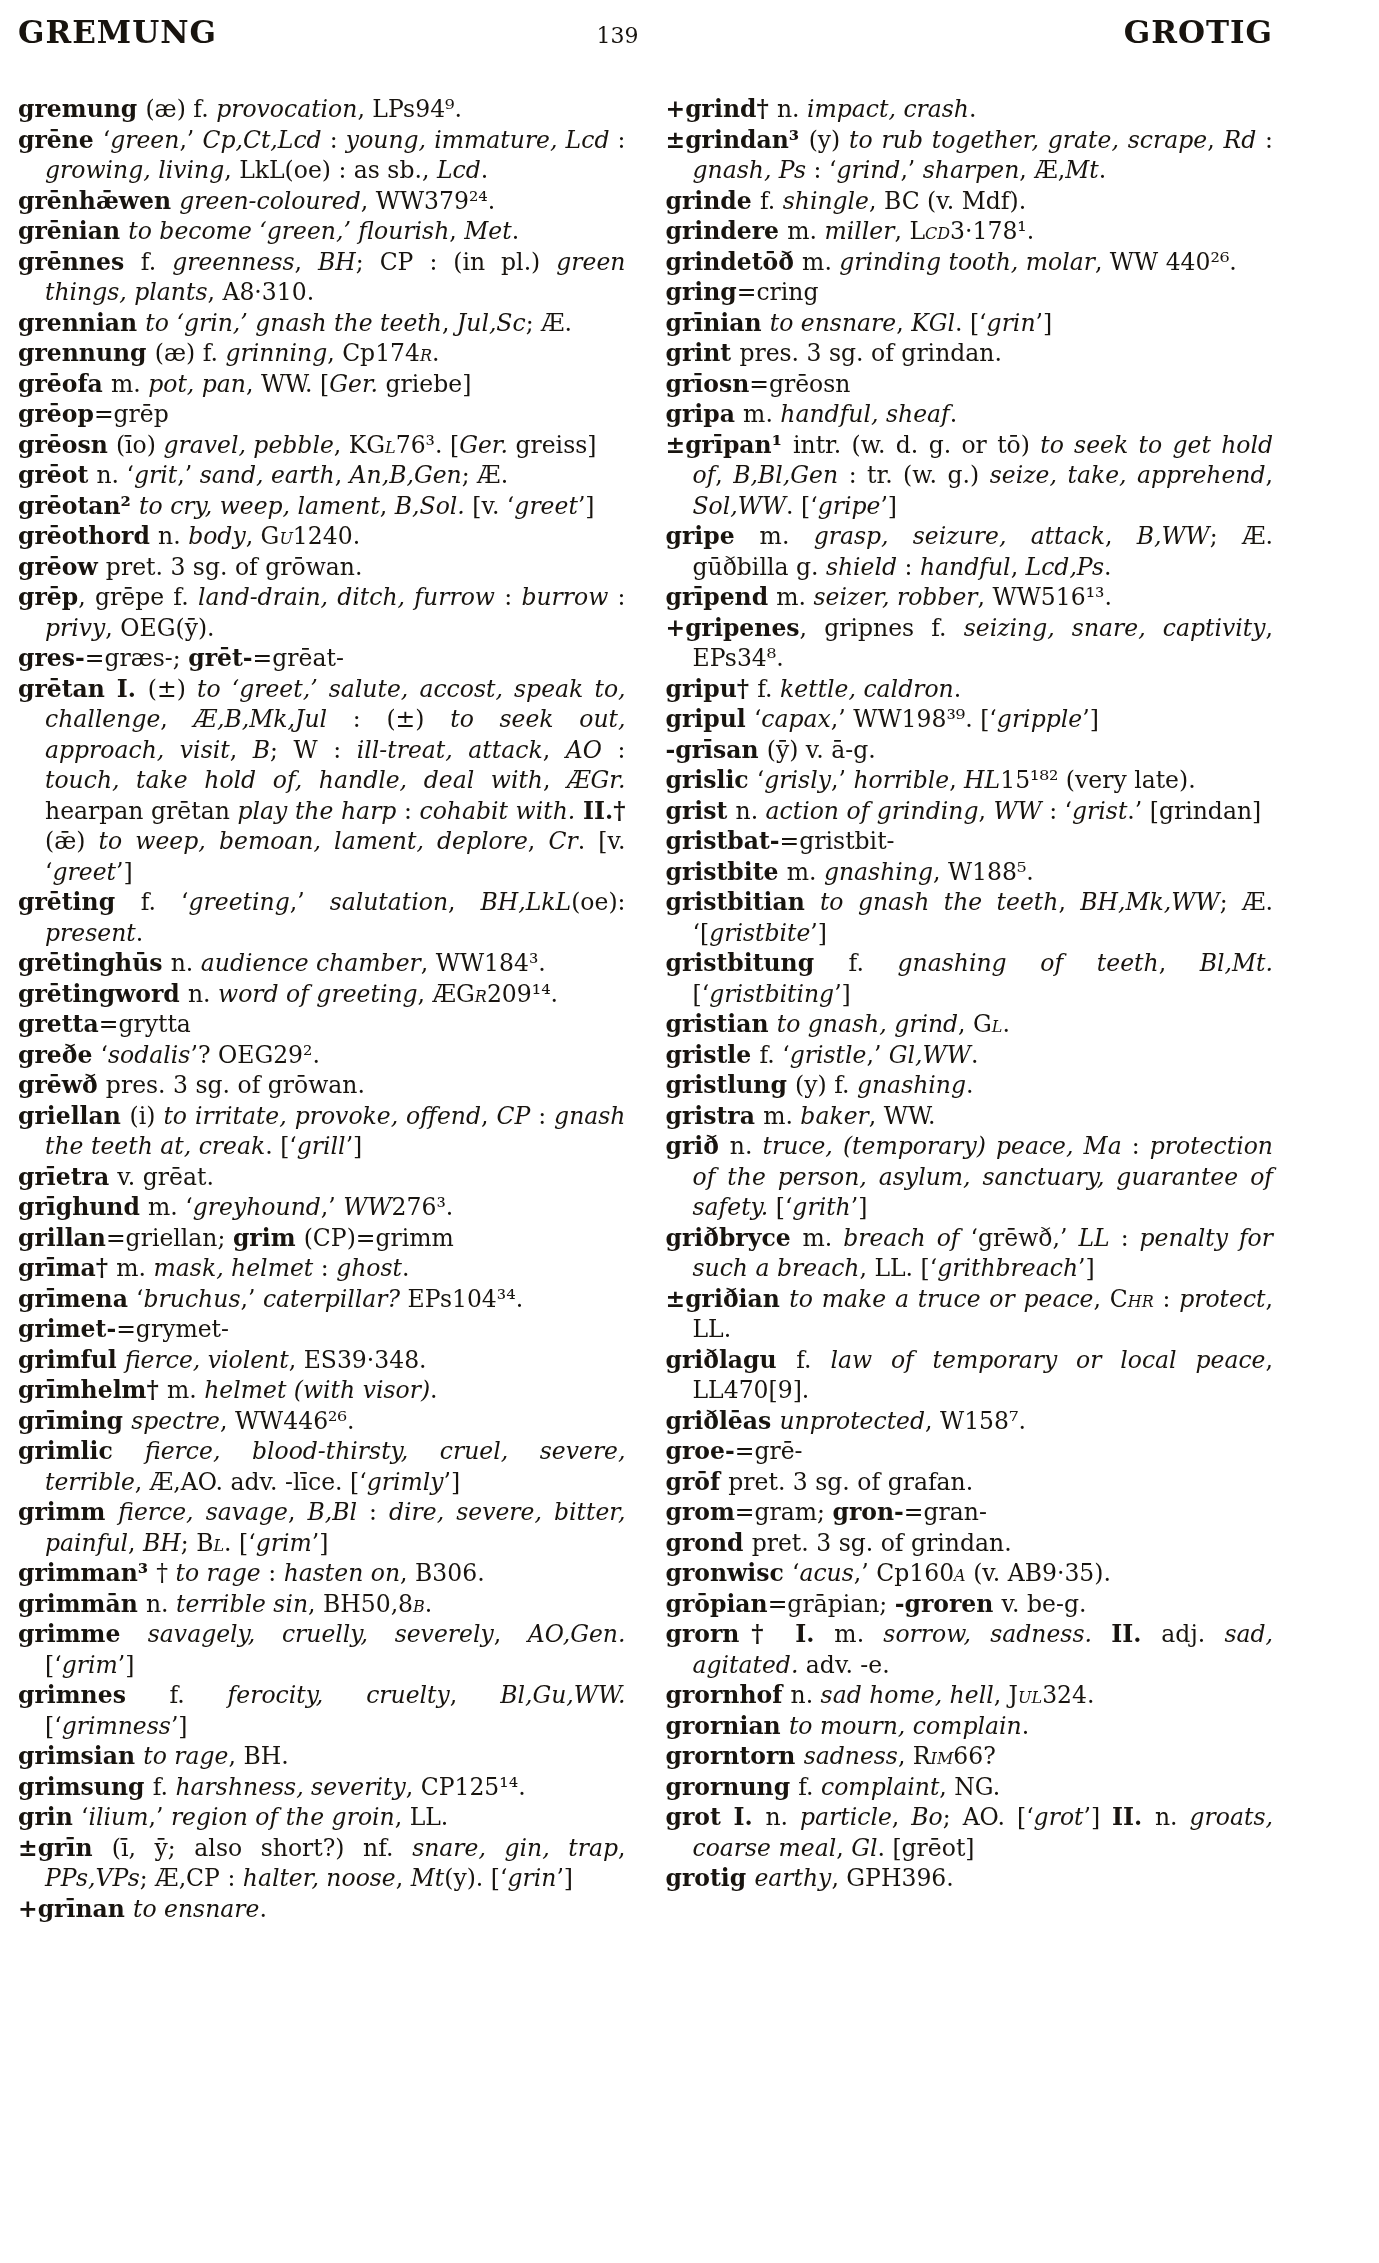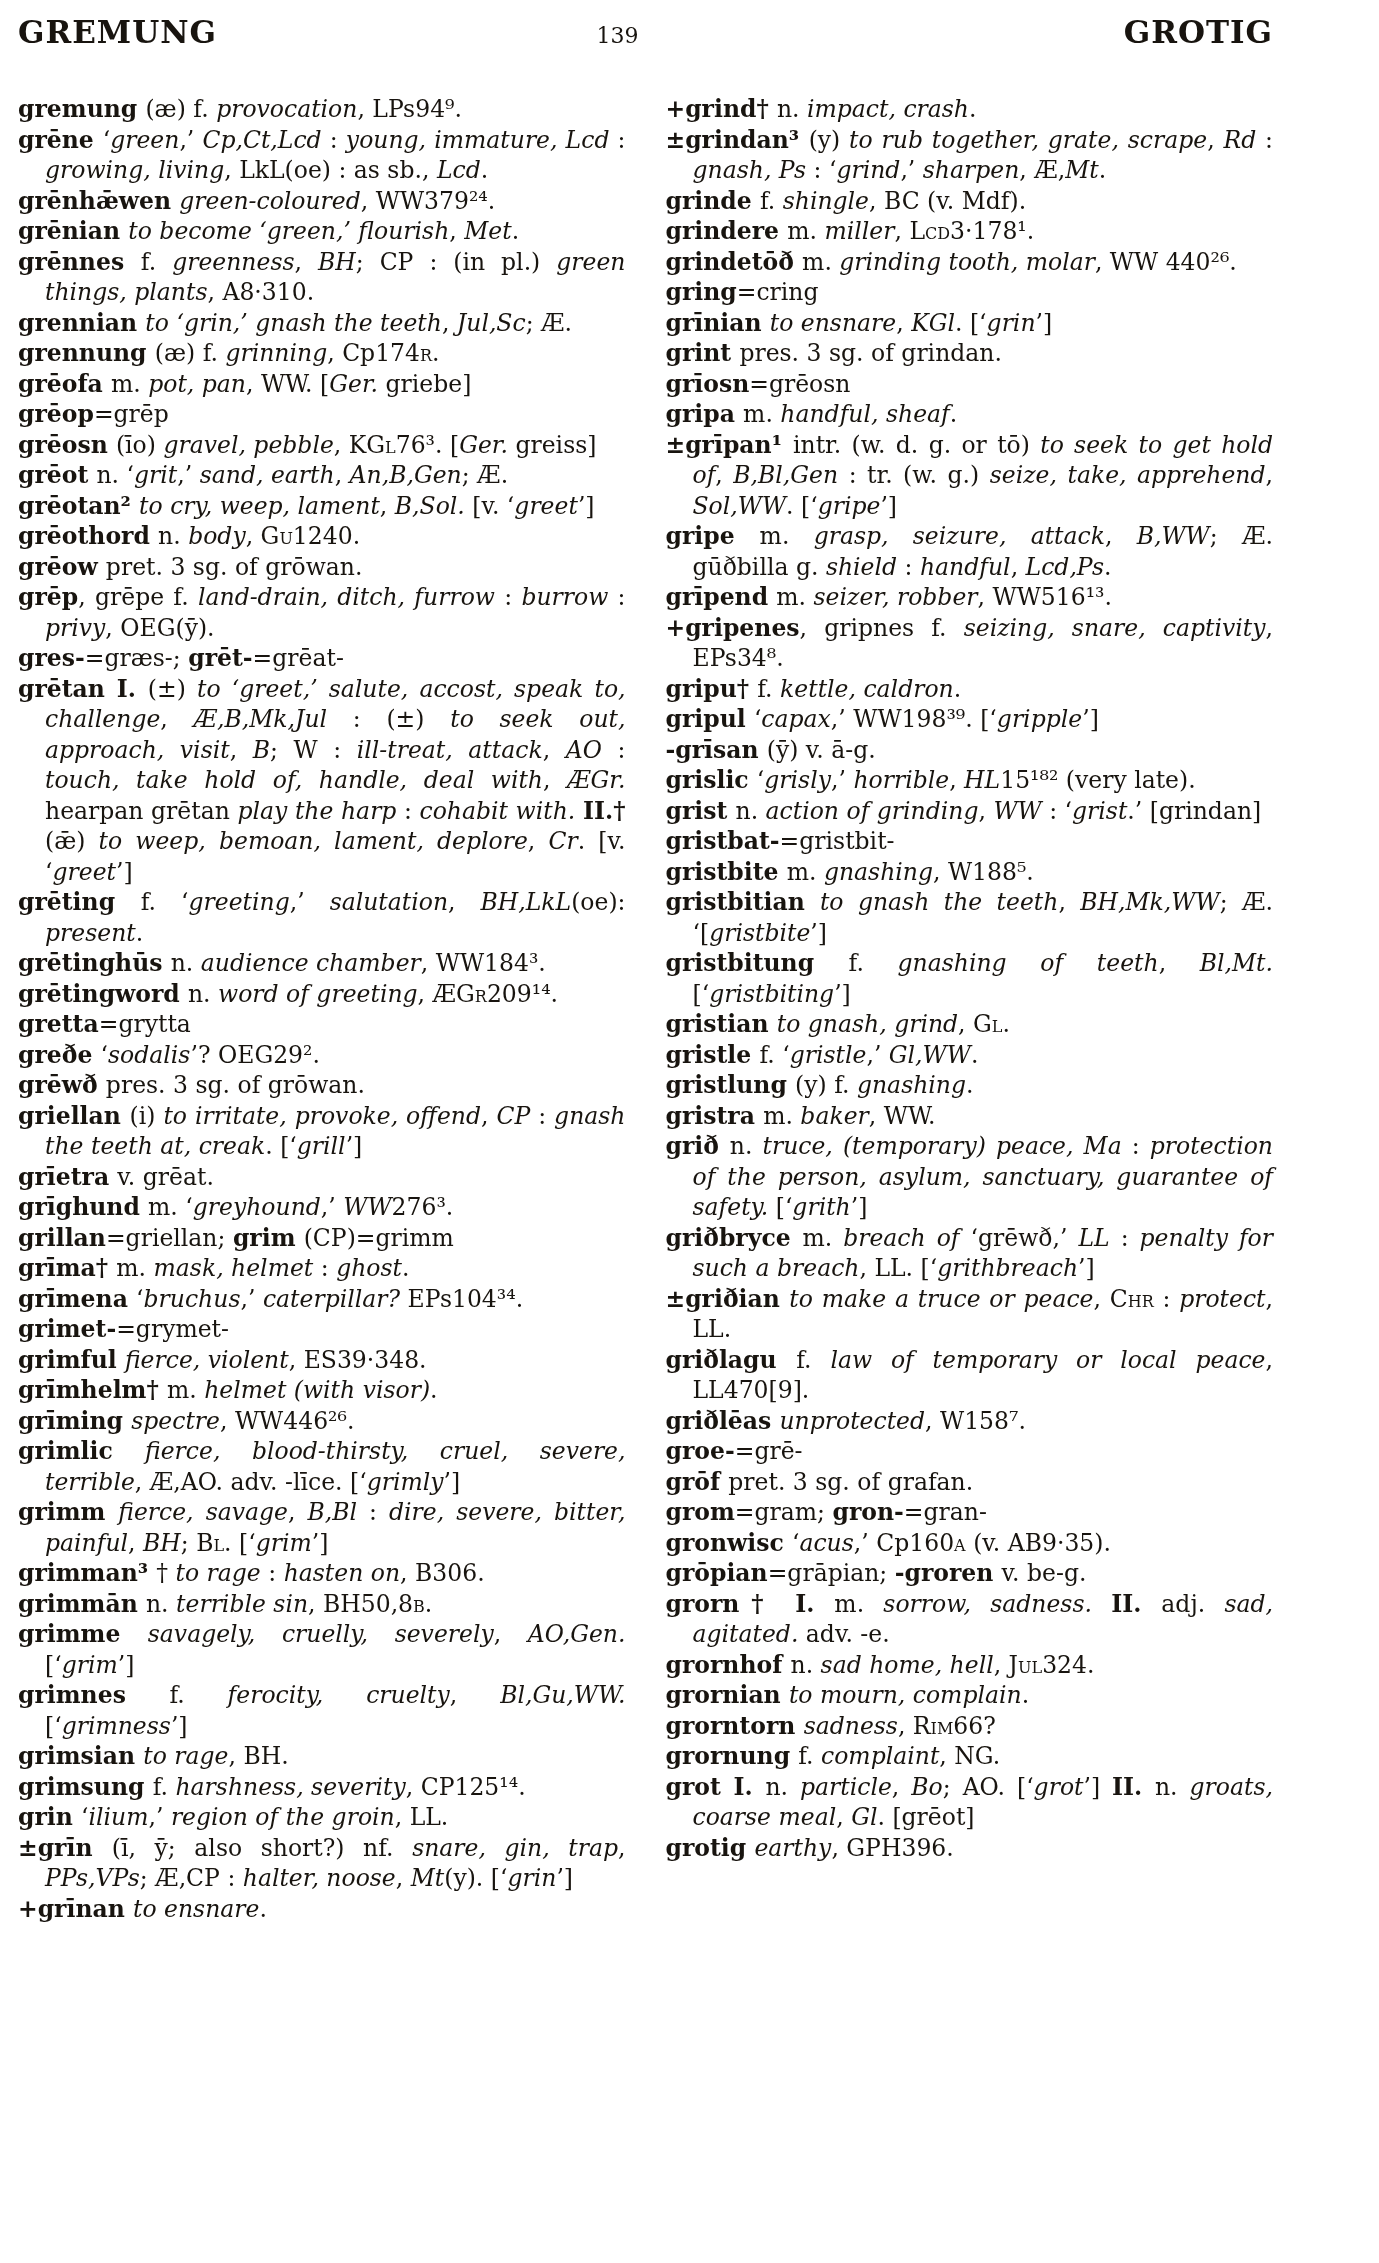--- a/index.html
+++ b/index.html
@@ -52,21 +52,21 @@
     text-align:justify;
     text-justify:inter-word;
   }
   .entry{
     margin:0;
     padding-left:27px;
     text-indent:-27px;
   }
   .b{font-weight:bold;}
   .i{font-style:italic;}
-  .sc{font-variant:small-caps;}
+  .sc{font-variant:small-caps;font-style:italic;}
 </style>
 </head>
 <body>
 
 <div class="page">
   <div class="running-head">
     <span class="left-word">GREMUNG</span>
     <span class="page-number">139</span>
     <span class="right-word">GROTIG</span>
   </div>
@@ -146,20 +146,21 @@
         <p class="entry"><span class="b">gristlung </span><span>(y) f. </span><span class="i">gnashing</span><span>.</span></p>
         <p class="entry"><span class="b">gristra </span><span>m. </span><span class="i">baker</span><span>, WW.</span></p>
         <p class="entry"><span class="b">grið </span><span>n. </span><span class="i">truce, (temporary) peace, Ma</span><span> : </span><span class="i">protection of the person, asylum, sanctuary, guarantee of safety.</span><span>  [‘</span><span class="i">grith</span><span>’]</span></p>
         <p class="entry"><span class="b">griðbryce </span><span>m. </span><span class="i">breach of</span><span> ‘grēwð,’ </span><span class="i">LL</span><span> : </span><span class="i">penalty for such a breach</span><span>, LL.  [‘</span><span class="i">grithbreach</span><span>’]</span></p>
         <p class="entry"><span class="b">±griðian </span><span class="i">to make a truce or peace</span><span>, C</span><span class="sc">hr</span><span> : </span><span class="i">protect</span><span>, LL.</span></p>
         <p class="entry"><span class="b">griðlagu </span><span>f. </span><span class="i">law of temporary or local peace</span><span>, LL470[9].</span></p>
         <p class="entry"><span class="b">griðlēas </span><span class="i">unprotected</span><span>, W158⁷.</span></p>
         <p class="entry"><span class="b">groe-</span><span>=grē-</span></p>
         <p class="entry"><span class="b">grōf </span><span>pret. 3 sg. of grafan.</span></p>
         <p class="entry"><span class="b">grom</span><span>=gram; </span><span class="b">gron-</span><span>=gran-</span></p>
+        <p class="entry"><span class="b">grond </span><span>pret. 3 sg. of grindan.</span></p>
         <p class="entry"><span class="b">gronwisc </span><span>‘</span><span class="i">acus</span><span>,’ Cp160</span><span class="sc">a</span><span> (v. AB9·35).</span></p>
         <p class="entry"><span class="b">grōpian</span><span>=grāpian; </span><span class="b">-groren </span><span>v. be-g.</span></p>
         <p class="entry"><span class="b">grorn† I. </span><span>m. </span><span class="i">sorrow, sadness.</span><span>  </span><span class="b">II. </span><span>adj. </span><span class="i">sad, agitated.</span><span>  adv. -e.</span></p>
         <p class="entry"><span class="b">grornhof </span><span>n. </span><span class="i">sad home, hell</span><span>, J</span><span class="sc">ul</span><span>324.</span></p>
         <p class="entry"><span class="b">grornian </span><span class="i">to mourn, complain</span><span>.</span></p>
         <p class="entry"><span class="b">grorntorn </span><span class="i">sadness</span><span>, R</span><span class="sc">im</span><span>66?</span></p>
         <p class="entry"><span class="b">grornung </span><span>f. </span><span class="i">complaint</span><span>, NG.</span></p>
         <p class="entry"><span class="b">grot I. </span><span>n. </span><span class="i">particle</span><span>, </span><span class="i">Bo</span><span>; AO.  [‘</span><span class="i">grot</span><span>’]  </span><span class="b">II. </span><span>n. </span><span class="i">groats, coarse meal</span><span>, </span><span class="i">Gl</span><span>.  [grēot]</span></p>
         <p class="entry"><span class="b">grotig </span><span class="i">earthy</span><span>, GPH396.</span></p>
       </div>

